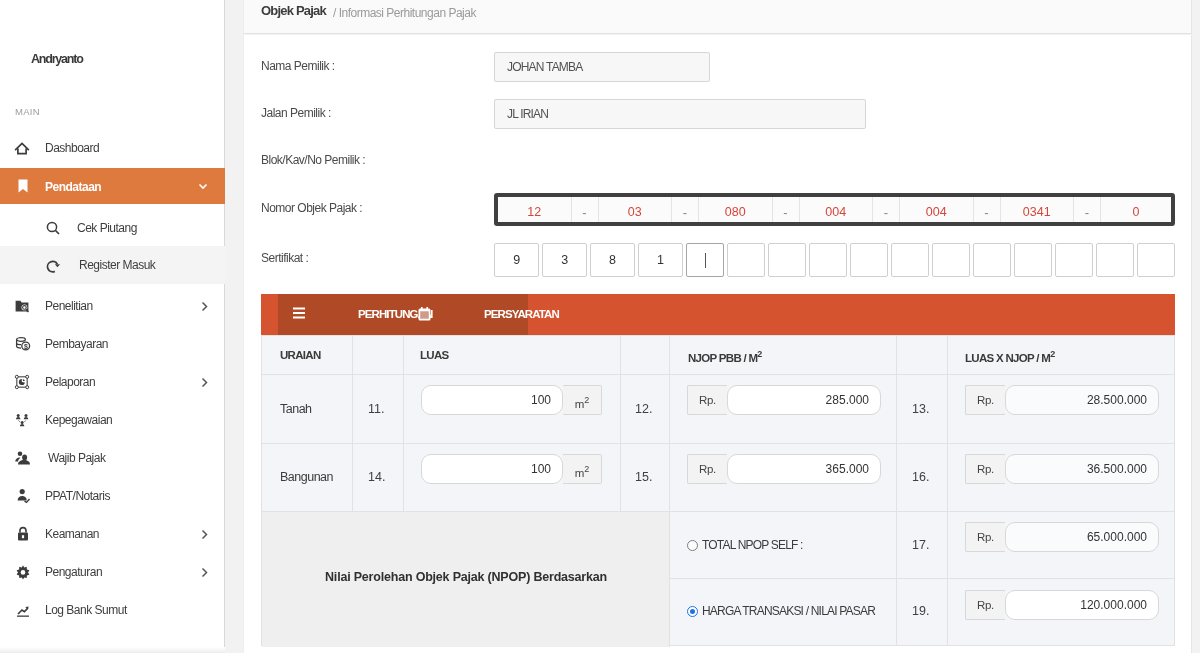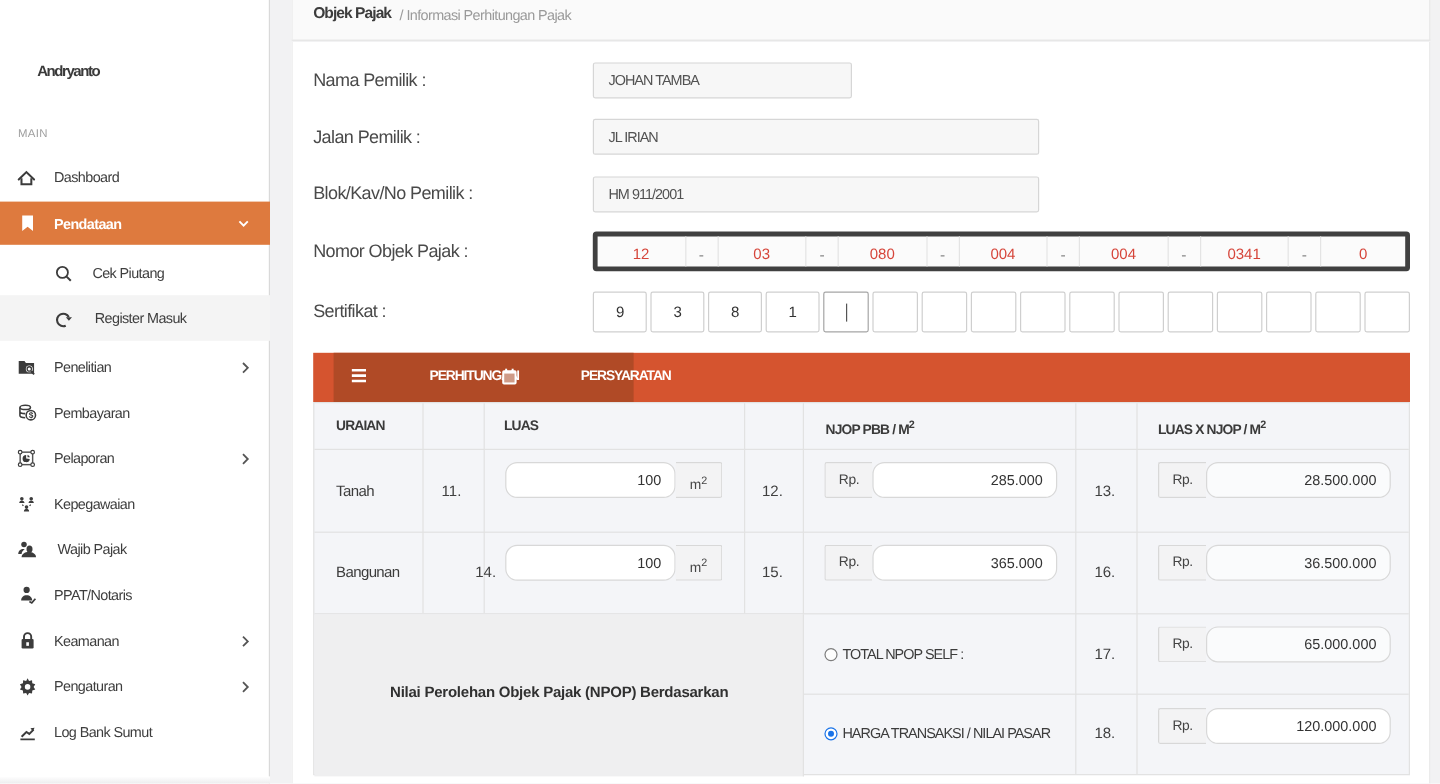--- a/index.html
+++ b/index.html
@@ -19,21 +19,21 @@
 .mi .chev { position:absolute; right:17px; top:14px; }
 .mi.active { background:#de7a3e; height:36px; }
 .mi.active .lb { color:#fff; font-weight:bold; }
 .mi.sub2 { background:#f4f4f4; }
 
 
 #crumb { position:absolute; left:243px; top:0; width:949px; height:34px; background:#fafafa; border-bottom:1px solid #e3e3e3; border-left:1px solid #eee; border-right:1px solid #e6e6e6; z-index:2; }
 #crumb .t1 { position:absolute; left:17px; top:3px; font-size:13px; font-weight:bold; letter-spacing:-0.8px; color:#3c3c3c; }
 #crumb .t2 { position:absolute; left:89px; top:6px; font-size:12px; letter-spacing:-0.5px; color:#9a9a9a; }
 #card { position:absolute; left:243px; top:35px; width:949px; height:618px; background:#fff; border-left:1px solid #eee; border-right:1px solid #e6e6e6; }
-.flabel { position:absolute; left:17px; font-size:15px; letter-spacing:-0.5px; color:#4a4a4a; }
+.flabel { position:absolute; left:17px; font-size:12px; letter-spacing:-0.5px; color:#4a4a4a; }
 
 .inp { position:absolute; left:250px; height:30px; background:#f7f7f7; border:1px solid #d6d6d6; border-radius:2px; font-size:12px; letter-spacing:-0.8px; color:#525252; line-height:28px; padding-left:12px; }
 
 
 #nop { position:absolute; left:250px; top:158px; width:681px; height:33px; background:#fbfbfb; border:4px solid #404040; border-radius:3px; display:flex; }
 #nop .v { flex:0 0 73.5px; border-right:1px solid #e4e4e4; text-align:center; line-height:31px; font-size:12.5px; color:#d6453a; }
 #nop .d { flex:0 0 27px; border-right:1px solid #e4e4e4; text-align:center; line-height:31px; font-size:13px; color:#888; }
 #nop .last { border-right:none; flex:1 1 auto; }
 
 
@@ -216,21 +216,20 @@
 
 <div id="card">
   <div class="flabel" style="top:24px;">Nama Pemilik :</div>
   <div class="flabel" style="top:71px;">Jalan Pemilik :</div>
   <div class="flabel" style="top:118px;">Blok/Kav/No Pemilik :</div>
   <div class="flabel" style="top:166px;">Nomor Objek Pajak :</div>
   <div class="flabel" style="top:216px;">Sertifikat :</div>
 
   <div class="inp" style="top:17px; width:216px;">JOHAN TAMBA</div>
   <div class="inp" style="top:64px; width:372px;">JL IRIAN</div>
-  <div class="inp" style="top:112px; width:372px;">HM 911/2001</div>
 
   <div id="nop">
     <div class="v">12</div>
       <div class="d">-</div>
     <div class="v">03</div>
       <div class="d">-</div>
     <div class="v">080</div>
       <div class="d">-</div>
     <div class="v">004</div>
       <div class="d">-</div>
@@ -306,21 +305,21 @@
       <div class="wbox" style="left:465px; top:49px; width:154px; height:30px;">
           <span class="val">285.000</span>
         </div>
       <div class="num" style="left:650px; top:66px;">13.</div>
       <div class="pfx" style="left:703px; top:49px; width:40px; height:30px;">Rp.</div>
       <div class="wbox" style="left:743px; top:49px; width:154px; height:30px; background:#fafbfc;">
           <span class="val">28.500.000</span>
         </div>
 
       <div class="gtxt" style="left:18px; top:134px; font-size:12.5px; letter-spacing:-0.5px;">Bangunan</div>
-      <div class="num" style="left:106px; top:134px;margin-left:28px;">14.</div>
+      <div class="num" style="left:106px; top:134px;">14.</div>
       <div class="wbox" style="left:159px; top:118px; width:142px; height:30px;">
           <span class="val">100</span>
         </div>
       <div class="sfx" style="left:301px; top:118px; width:39px; height:30px;">m<sup>2</sup></div>
       <div class="num" style="left:373px; top:134px;">15.</div>
       <div class="pfx" style="left:425px; top:118px; width:40px; height:30px;">Rp.</div>
       <div class="wbox" style="left:465px; top:118px; width:154px; height:30px;">
           <span class="val">365.000</span>
         </div>
       <div class="num" style="left:650px; top:134px;">16.</div>
@@ -335,20 +334,20 @@
       <div class="radio off" style="left:425px; top:204px;"></div>
       <div class="gtxt" style="left:440px; top:202px; letter-spacing:-0.8px; font-size:12px;">TOTAL NPOP SELF :</div>
       <div class="num" style="left:650px; top:202px;">17.</div>
       <div class="pfx" style="left:703px; top:186px; width:40px; height:30px;">Rp.</div>
       <div class="wbox" style="left:743px; top:186px; width:154px; height:30px; background:#fafbfc;">
           <span class="val" style="line-height:28px;">65.000.000</span>
         </div>
 
       <div class="radio on" style="left:425px; top:270px;"></div>
       <div class="gtxt" style="left:440px; top:268px; letter-spacing:-0.8px; font-size:12px;">HARGA TRANSAKSI / NILAI PASAR</div>
-      <div class="num" style="left:650px; top:268px;">18.</div>
+      <div class="num" style="left:650px; top:268px;">19.</div>
       <div class="pfx" style="left:703px; top:254px; width:40px; height:30px;">Rp.</div>
       <div class="wbox" style="left:743px; top:254px; width:154px; height:30px;">
           <span class="val" style="line-height:28px;">120.000.000</span>
         </div>
     </div>
   </div>
 </div>
 
 </body></html>

